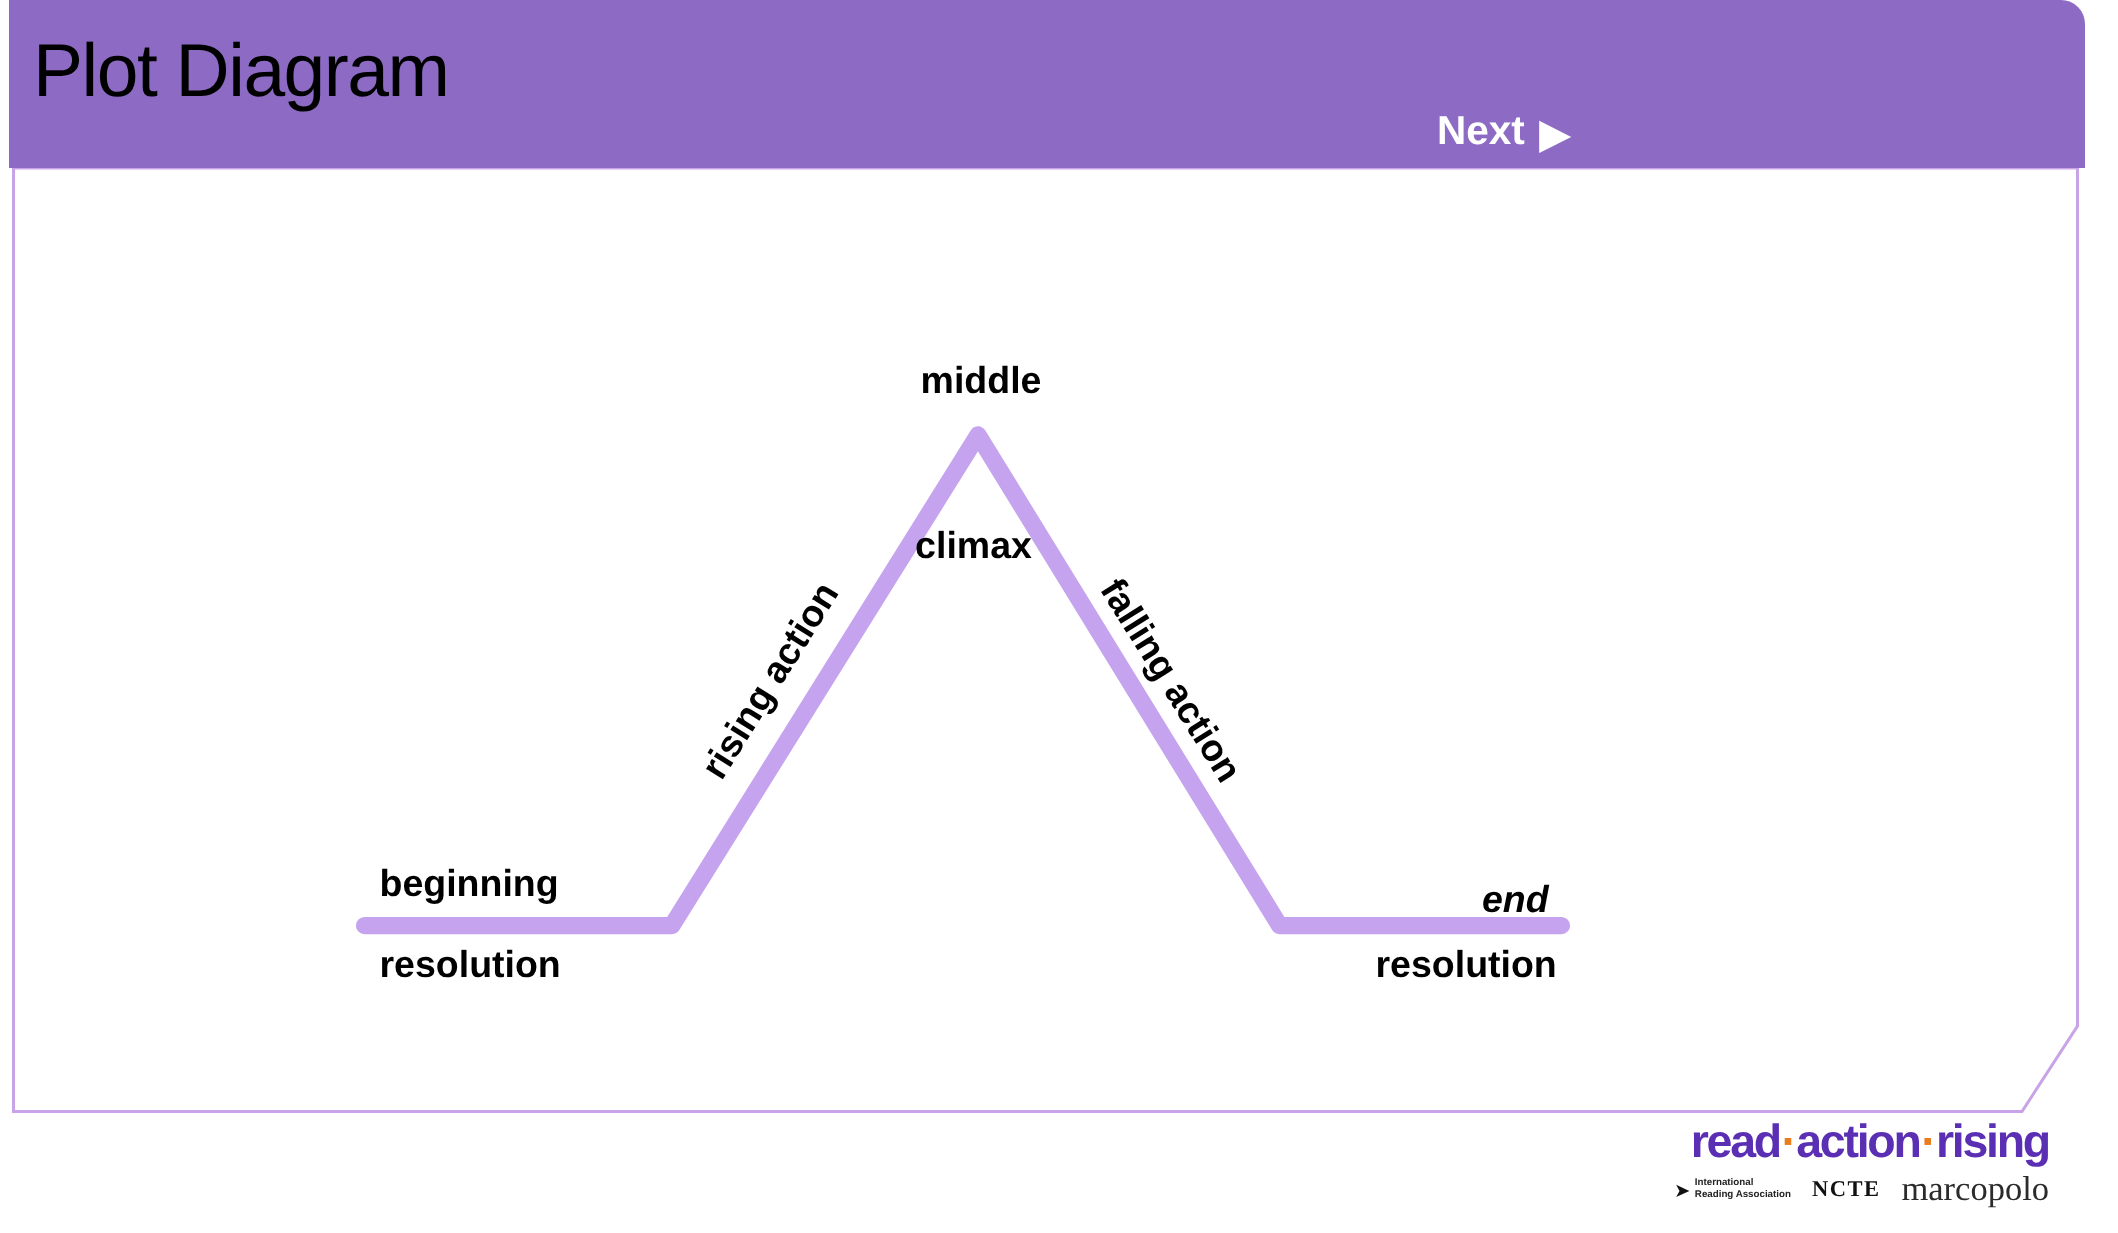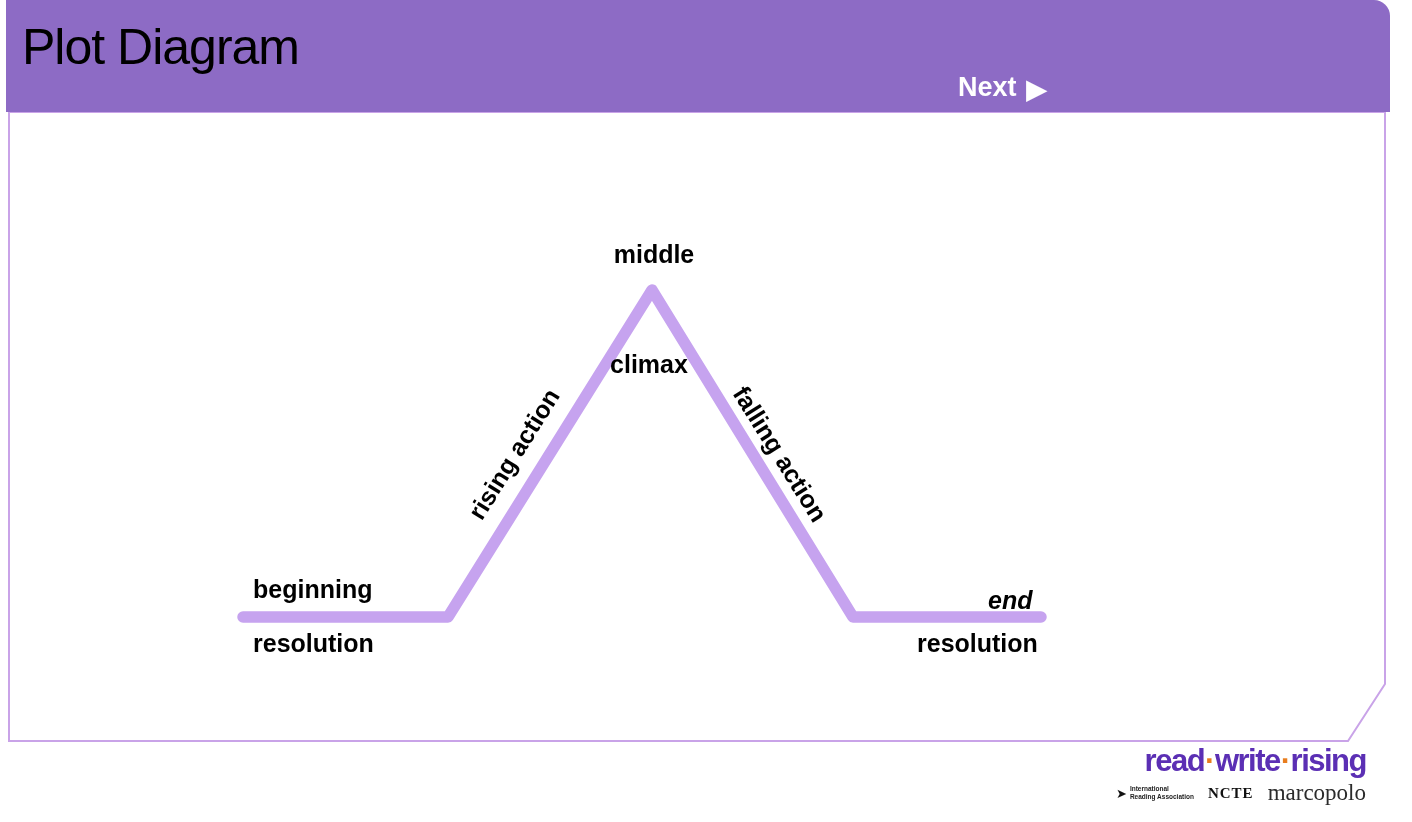--- a/index.html
+++ b/index.html
@@ -178,21 +178,21 @@
     <div class="dlabel rot-rising lbl-rising">rising action</div>
     <div class="dlabel rot-falling lbl-falling">falling action</div>
     <div class="dlabel lbl-beginning">beginning</div>
     <div class="dlabel lbl-exposition">resolution</div>
     <div class="dlabel lbl-end">end</div>
     <div class="dlabel lbl-resolution">resolution</div>
   </div>
 
   <div class="footer-brand">
     <div class="brand-line">
-      <span>read</span><span class="dot">·</span><span>write</span><span class="dot">·</span><span>rising</span>
+      <span>read</span><span class="dot">·</span><span>action</span><span class="dot">·</span><span>rising</span>
     </div>
     <div class="partner-row">
       <div class="ira">
         <span class="ira-mark">➤</span>
         <span class="ira-text">
           <span>International</span>
           <span>Reading Association</span>
         </span>
       </div>
       <div class="ncte">NCTE</div>

